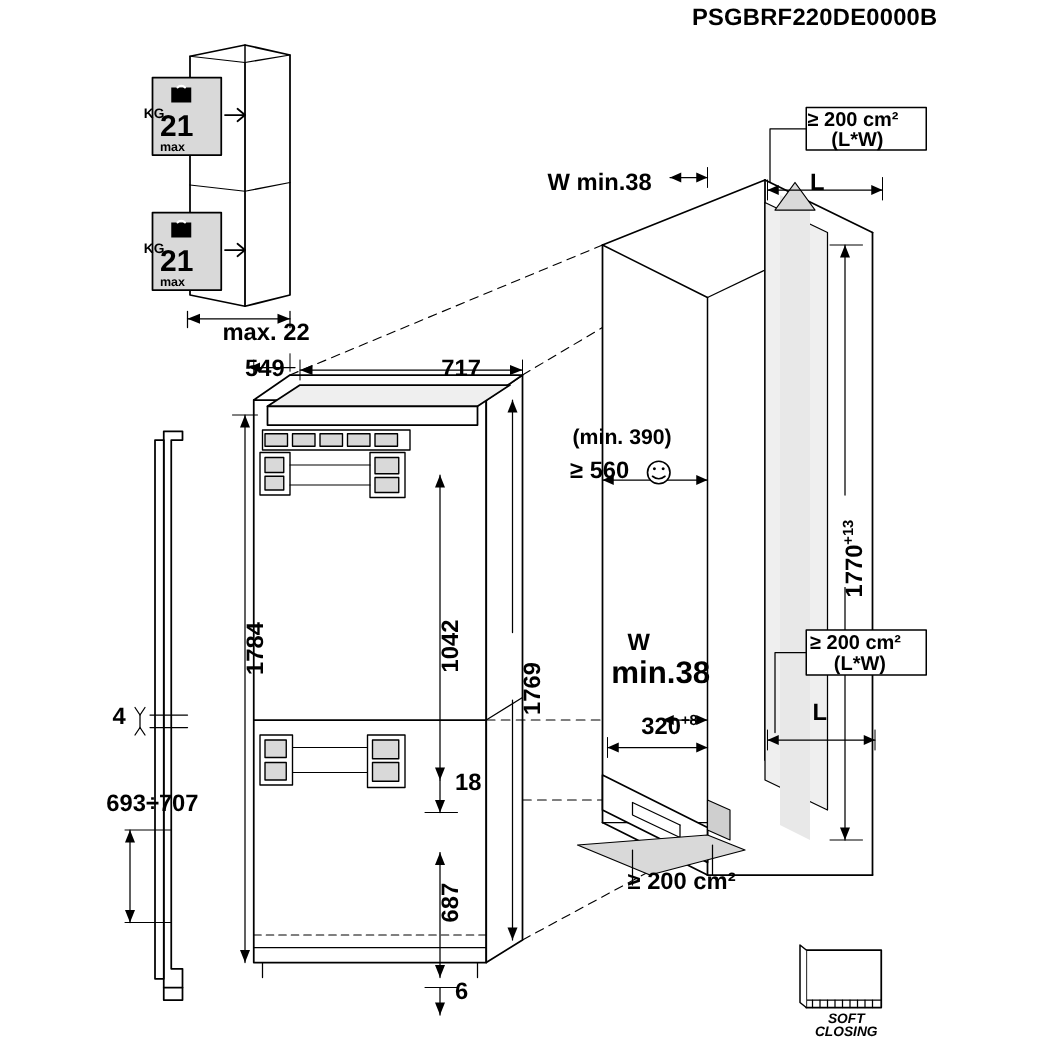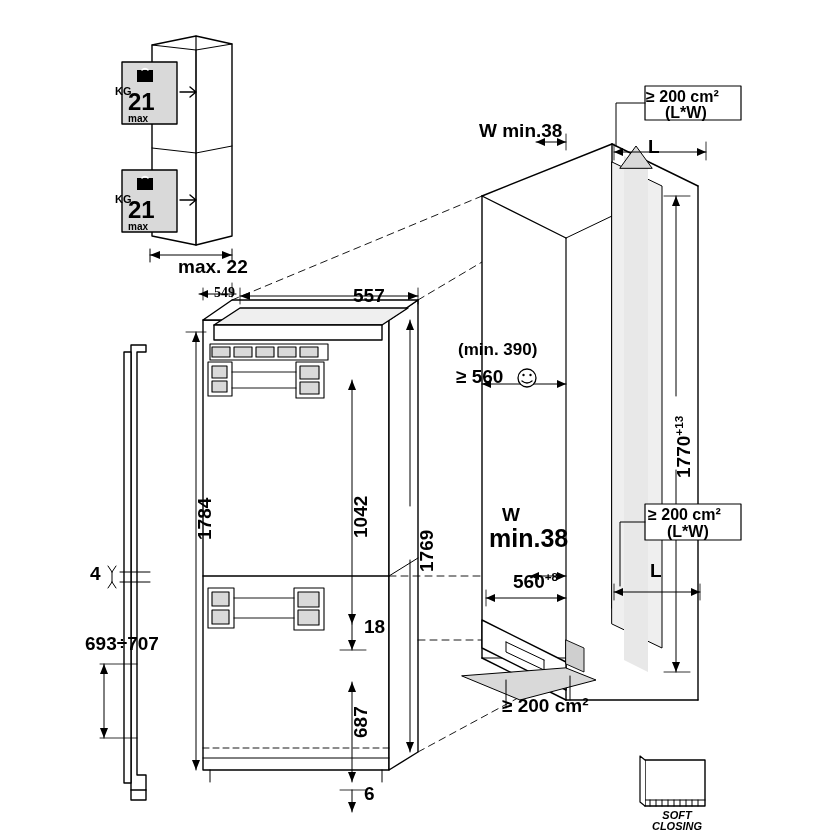--- a/index.html
+++ b/index.html
@@ -12,20 +12,21 @@
   .sup{font-size:0.62em;vertical-align:super;font-weight:bold;}
   .rot90{transform:rotate(-90deg);transform-origin:left top;}
   .softtxt{position:absolute;left:631px;top:810px;width:92px;text-align:center;
            font-size:11px;font-weight:bold;line-height:11px;font-style:italic;}
 </style>
 </head>
 <body>
 
 <div id="stage">
 
+  <div class="model">PSGBRF220DE0000B</div>
 
   <svg width="840" height="840" viewBox="0 0 840 840">
     <g fill="none" stroke="#000" stroke-width="1.4" stroke-linejoin="round" stroke-linecap="round">
 
       <g>
 
         <path d="M152 45 L196 36 L232 44 L232 236 L196 245 L152 236 Z" fill="#fff"></path>
         <path d="M196 36 L196 245" stroke-width="1.2"></path>
         <path d="M152 45 L196 50 L232 44" stroke-width="1"></path>
         <path d="M196 50 L196 245" stroke-width="1"></path>
@@ -294,50 +295,50 @@
   <div class="lbl" style="left:115px;top:85px;font-size:11px;">KG</div>
   <div class="lbl" style="left:128px;top:88px;font-size:24px;">21</div>
   <div class="lbl" style="left:128px;top:113px;font-size:10px;">max</div>
 
   <div class="lbl" style="left:115px;top:193px;font-size:11px;">KG</div>
   <div class="lbl" style="left:128px;top:196px;font-size:24px;">21</div>
   <div class="lbl" style="left:128px;top:221px;font-size:10px;">max</div>
 
   <div class="lbl" style="left:178px;top:256px;font-size:19px;text-align:center;">max. 22</div>
 
-  <div class="lbl" style="left:214px;top:285px;font-size:14px;font-family:Liberation Serif, serif;">549</div>
-  <div class="lbl" style="left:353px;top:285px;font-size:19px;">557</div>
+  <div class="lbl" style="left:196px;top:285px;font-size:19px;">549</div>
+  <div class="lbl" style="left:353px;top:285px;font-size:19px;">717</div>
 
   <div class="lbl rot90" style="left:194px;top:540px;font-size:19px;">1784</div>
   <div class="lbl rot90" style="left:350px;top:538px;font-size:19px;">1042</div>
   <div class="lbl rot90" style="left:416px;top:572px;font-size:19px;">1769</div>
   <div class="lbl" style="left:364px;top:616px;font-size:19px;">18</div>
   <div class="lbl rot90" style="left:350px;top:738px;font-size:19px;">687</div>
   <div class="lbl" style="left:364px;top:783px;font-size:19px;">6</div>
   <div class="lbl" style="left:90px;top:563px;font-size:19px;">4</div>
   <div class="lbl" style="left:85px;top:633px;font-size:19px;">693÷707</div>
 
-  <div class="lbl" style="left:438px;top:120px;font-size:19px;margin-left:41px;">W min.38</div>
+  <div class="lbl" style="left:438px;top:136px;font-size:19px;">W min.38</div>
   <div class="lbl" style="left:646px;top:88px;font-size:16px;">≥ 200 cm²</div>
   <div class="lbl" style="left:665px;top:104px;font-size:16px;">(L*W)</div>
   <div class="lbl" style="left:648px;top:136px;font-size:19px;">L</div>
 
   <div class="lbl" style="left:458px;top:340px;font-size:17px;">(min. 390)</div>
   <div class="lbl" style="left:456px;top:366px;font-size:19px;">≥ 560</div>
 
   <div class="lbl rot90" style="left:672px;top:478px;font-size:19px;"><span>1770</span><span class="sup">+13</span></div>
 
   <div class="lbl" style="left:502px;top:504px;font-size:19px;">W</div>
   <div class="lbl" style="left:489px;top:524px;font-size:25px;">min.38</div>
 
   <div class="lbl" style="left:648px;top:506px;font-size:16px;">≥ 200 cm²</div>
   <div class="lbl" style="left:667px;top:523px;font-size:16px;">(L*W)</div>
   <div class="lbl" style="left:650px;top:560px;font-size:19px;">L</div>
 
-  <div class="lbl" style="left:513px;top:570px;font-size:19px;"><span>560</span><span class="sup">+8</span></div>
+  <div class="lbl" style="left:513px;top:570px;font-size:19px;"><span>320</span><span class="sup">+8</span></div>
 
   <div class="lbl" style="left:502px;top:695px;font-size:19px;">≥ 200 cm²</div>
 
   <div class="softtxt">
     <span>SOFT</span><br>
     <span>CLOSING</span>
   </div>
 </div>
 
 </body></html>

